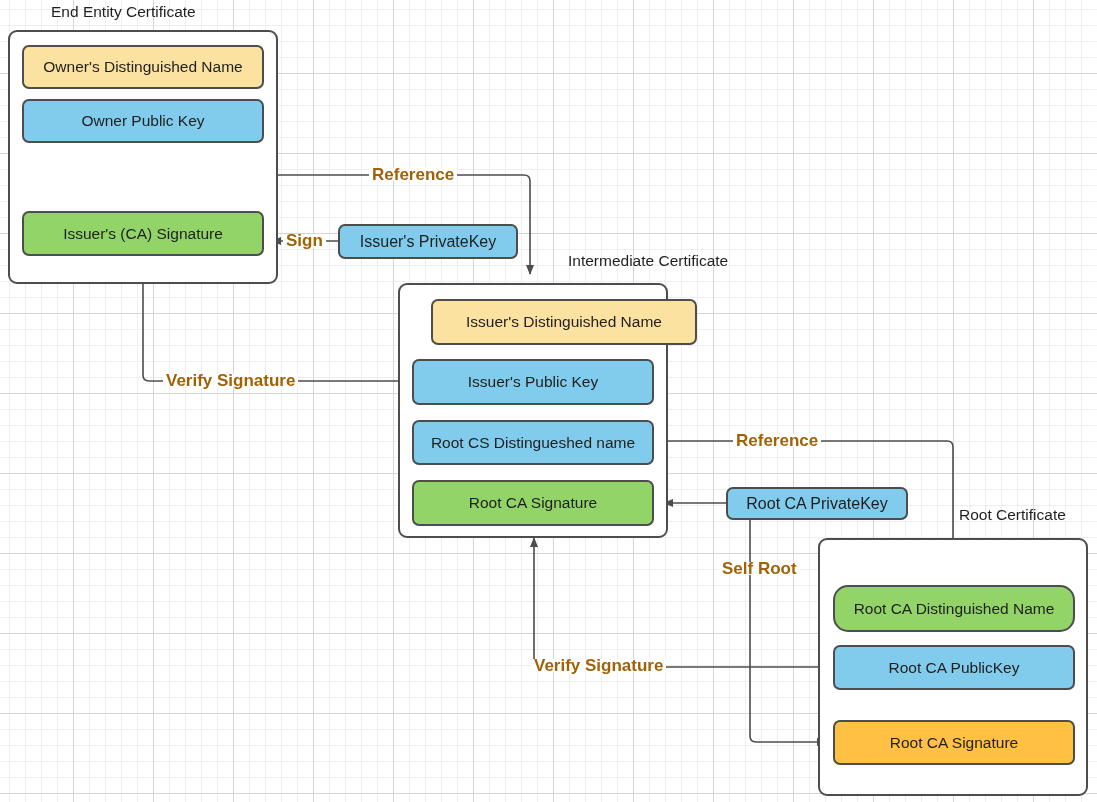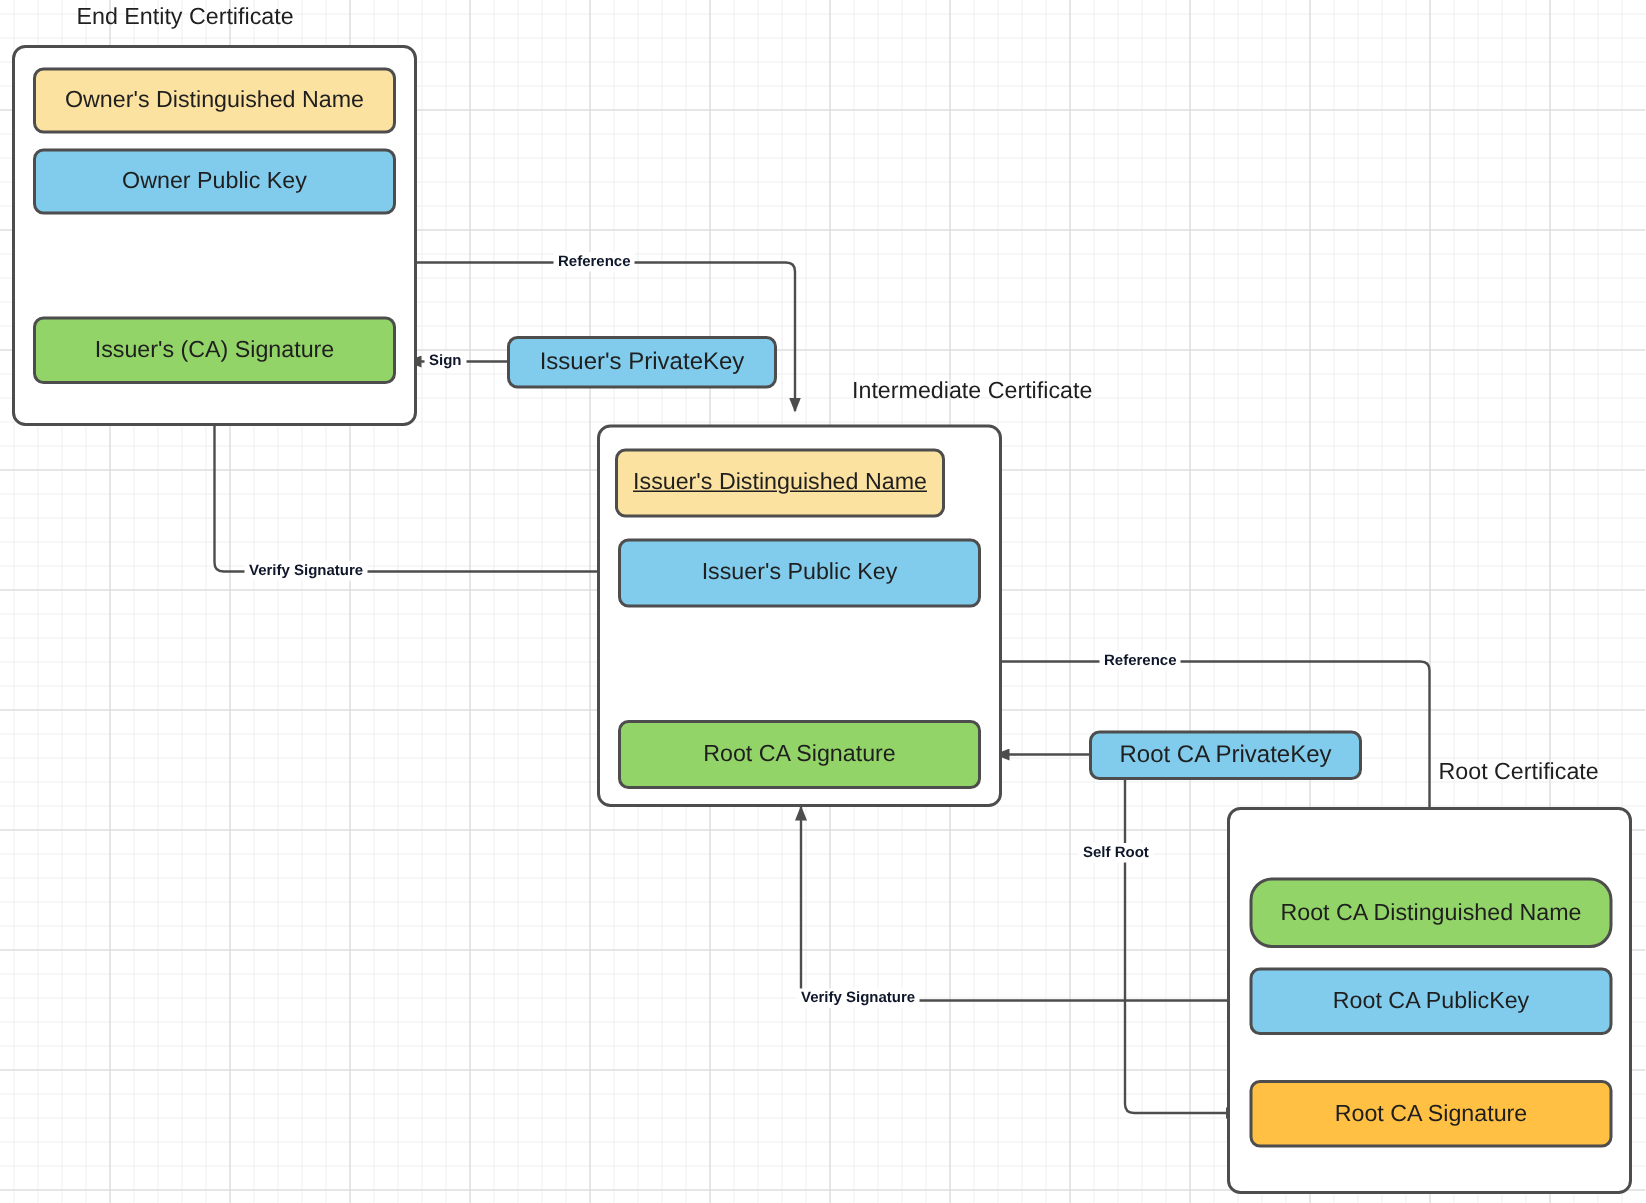--- a/index.html
+++ b/index.html
@@ -63,23 +63,23 @@
     font-size: 16px;
   }
   .caption {
     position: absolute;
     font-size: 15.5px;
     color: #1f1f1f;
     white-space: nowrap;
   }
   .edge-label {
     position: absolute;
-    font-size: 10px;
+    font-size: 17px;
     font-weight: bold;
-    color: #0f172a;
+    color: #a16207;
     background: #ffffff;
     padding: 0 3px;
     white-space: nowrap;
     line-height: 13px;
   }
 </style>
 </head>
 <body>
 
 <div id="canvas">
@@ -122,28 +122,31 @@
 
 
   <div class="cert-row" style="left:22px; top:211px; width:242px; height:45px; background:#92D468;">
     <span>Issuer's (CA) Signature</span>
   </div>
 
   <div class="caption" style="left:568px; top:252px;">Intermediate Certificate</div>
 
   <div class="container-box" style="left:398px; top:283px; width:270px; height:255px;"></div>
 
-  <div class="cert-row" style="left:410px; top:299px; width:220px; height:46px; background:#FCE2A0;text-decoration:underline;">
+  <div class="cert-row" style="left:431px; top:299px; width:266px; height:46px; background:#FCE2A0;">
     <span>Issuer's Distinguished Name</span>
   </div>
 
   <div class="cert-row" style="left:412px; top:359px; width:242px; height:46px; background:#81CCEC;">
     <span>Issuer's Public  Key</span>
   </div>
 
+  <div class="cert-row" style="left:412px; top:420px; width:242px; height:45px; background:#81CCEC;">
+    <span>Root CS Distingueshed name</span>
+  </div>
 
   <div class="cert-row" style="left:412px; top:480px; width:242px; height:46px; background:#92D468;">
     <span>Root CA Signature</span>
   </div>
 
   <div class="caption" style="left:959px; top:506px;">Root Certificate</div>
 
   <div class="container-box" style="left:818px; top:538px; width:270px; height:258px;"></div>
 
   <div class="cert-row" style="left:833px; top:585px; width:242px; height:47px; background:#92D468;border-radius:15px;">

